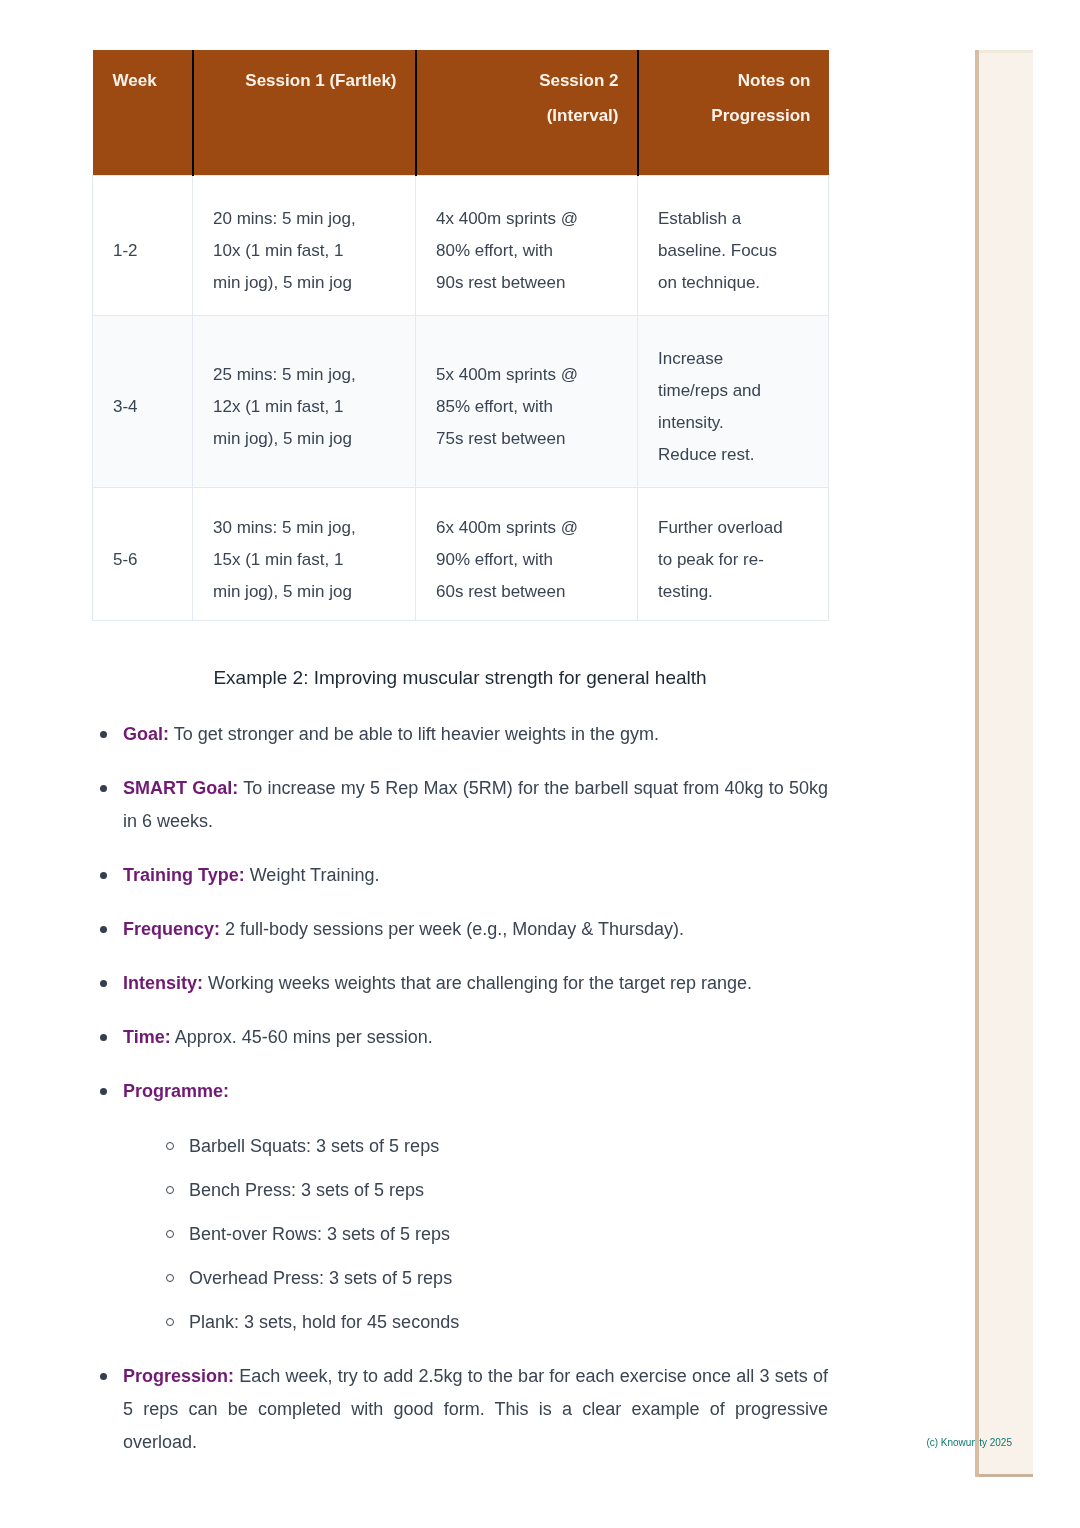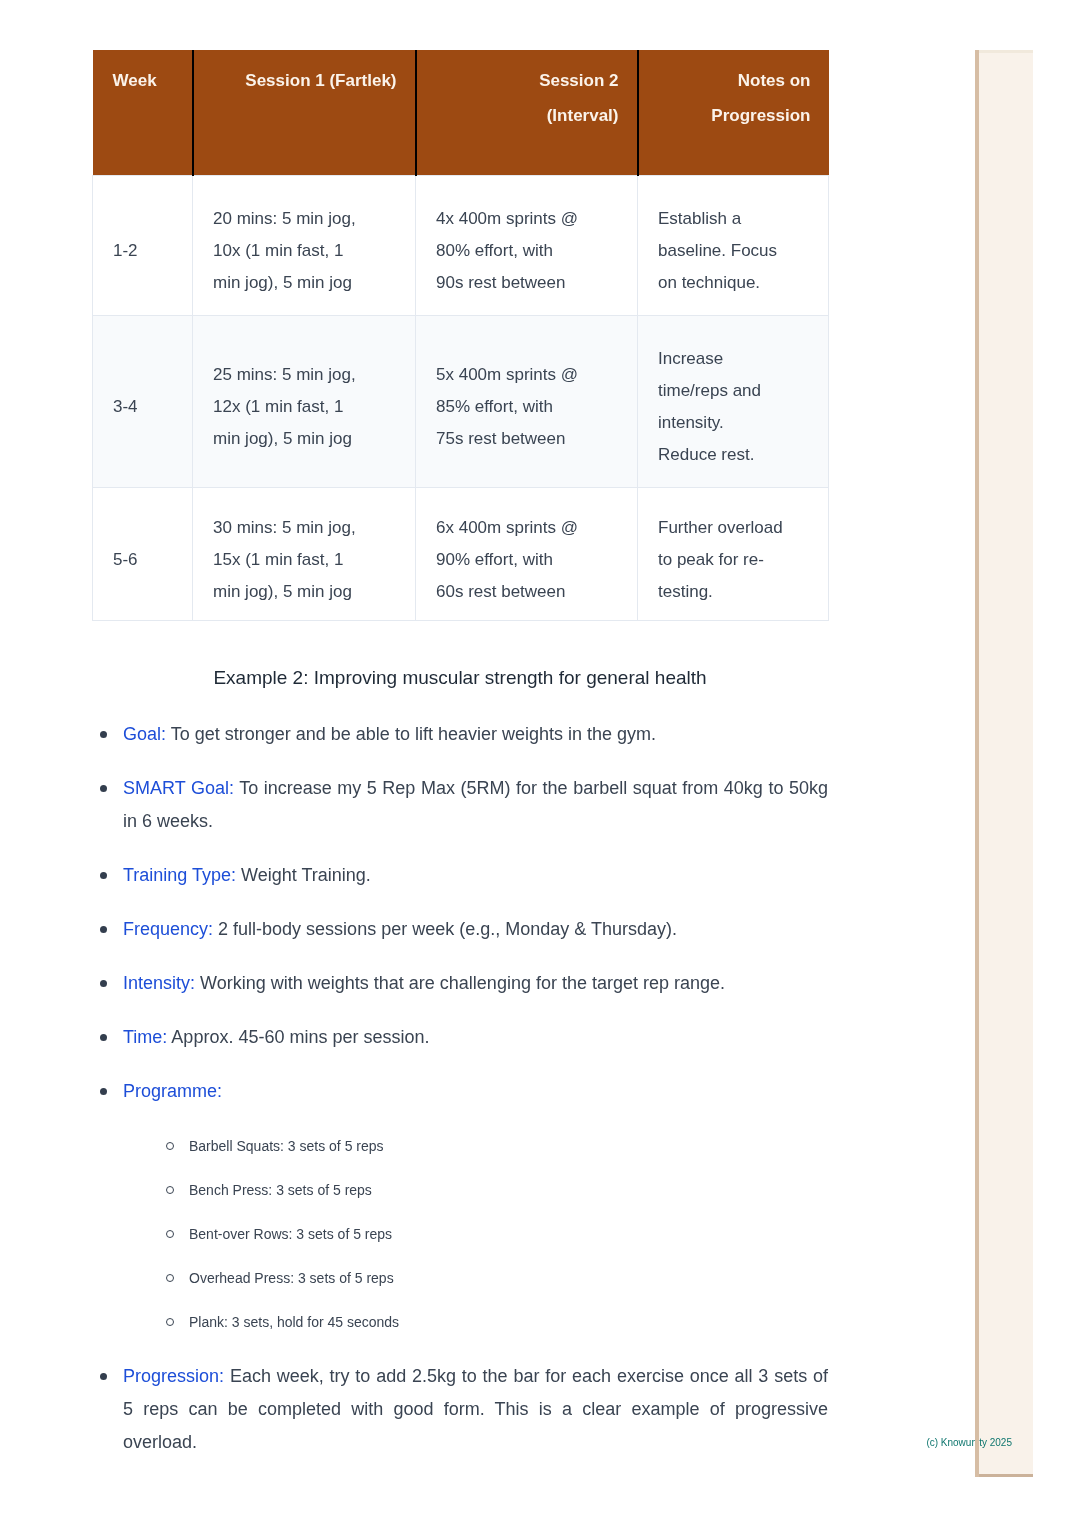--- a/index.html
+++ b/index.html
@@ -77,31 +77,31 @@
     text-align: justify;
   }
   ul.bullets > li::before {
     content: "";
     position: absolute;
     left: 8px; top: 13px;
     width: 7px; height: 7px;
     border-radius: 50%;
     background: #333E4E;
   }
-  .b-label { font-weight: 400; color: #1d4ed8; }
+  .b-label { font-weight: 700; color: #701a75; }
 
   ul.sub {
     list-style: none;
     margin: 22px 0 0 35px;
   }
   ul.sub > li {
     position: relative;
     padding-left: 31px;
     margin-bottom: 11px;
-    font-size: 14px;
+    font-size: 18px;
     line-height: 33px;
     text-align: left;
   }
   ul.sub > li::before {
     content: "";
     position: absolute;
     left: 8px; top: 12px;
     width: 6px; height: 6px;
     border-radius: 50%;
     background: transparent;
@@ -208,21 +208,21 @@
     <li>
       <span class="b-label">Training Type:</span>
       <span>Weight Training.</span>
     </li>
     <li>
       <span class="b-label">Frequency:</span>
       <span>2 full-body sessions per week (e.g., Monday &amp; Thursday).</span>
     </li>
     <li>
       <span class="b-label">Intensity:</span>
-      <span>Working with weights that are challenging for the target rep range.</span>
+      <span>Working weeks weights that are challenging for the target rep range.</span>
     </li>
     <li>
       <span class="b-label">Time:</span>
       <span>Approx. 45-60 mins per session.</span>
     </li>
     <li>
       <span class="b-label">Programme:</span>
       <ul class="sub">
         <li>Barbell Squats: 3 sets of 5 reps</li>
         <li>Bench Press: 3 sets of 5 reps</li>

